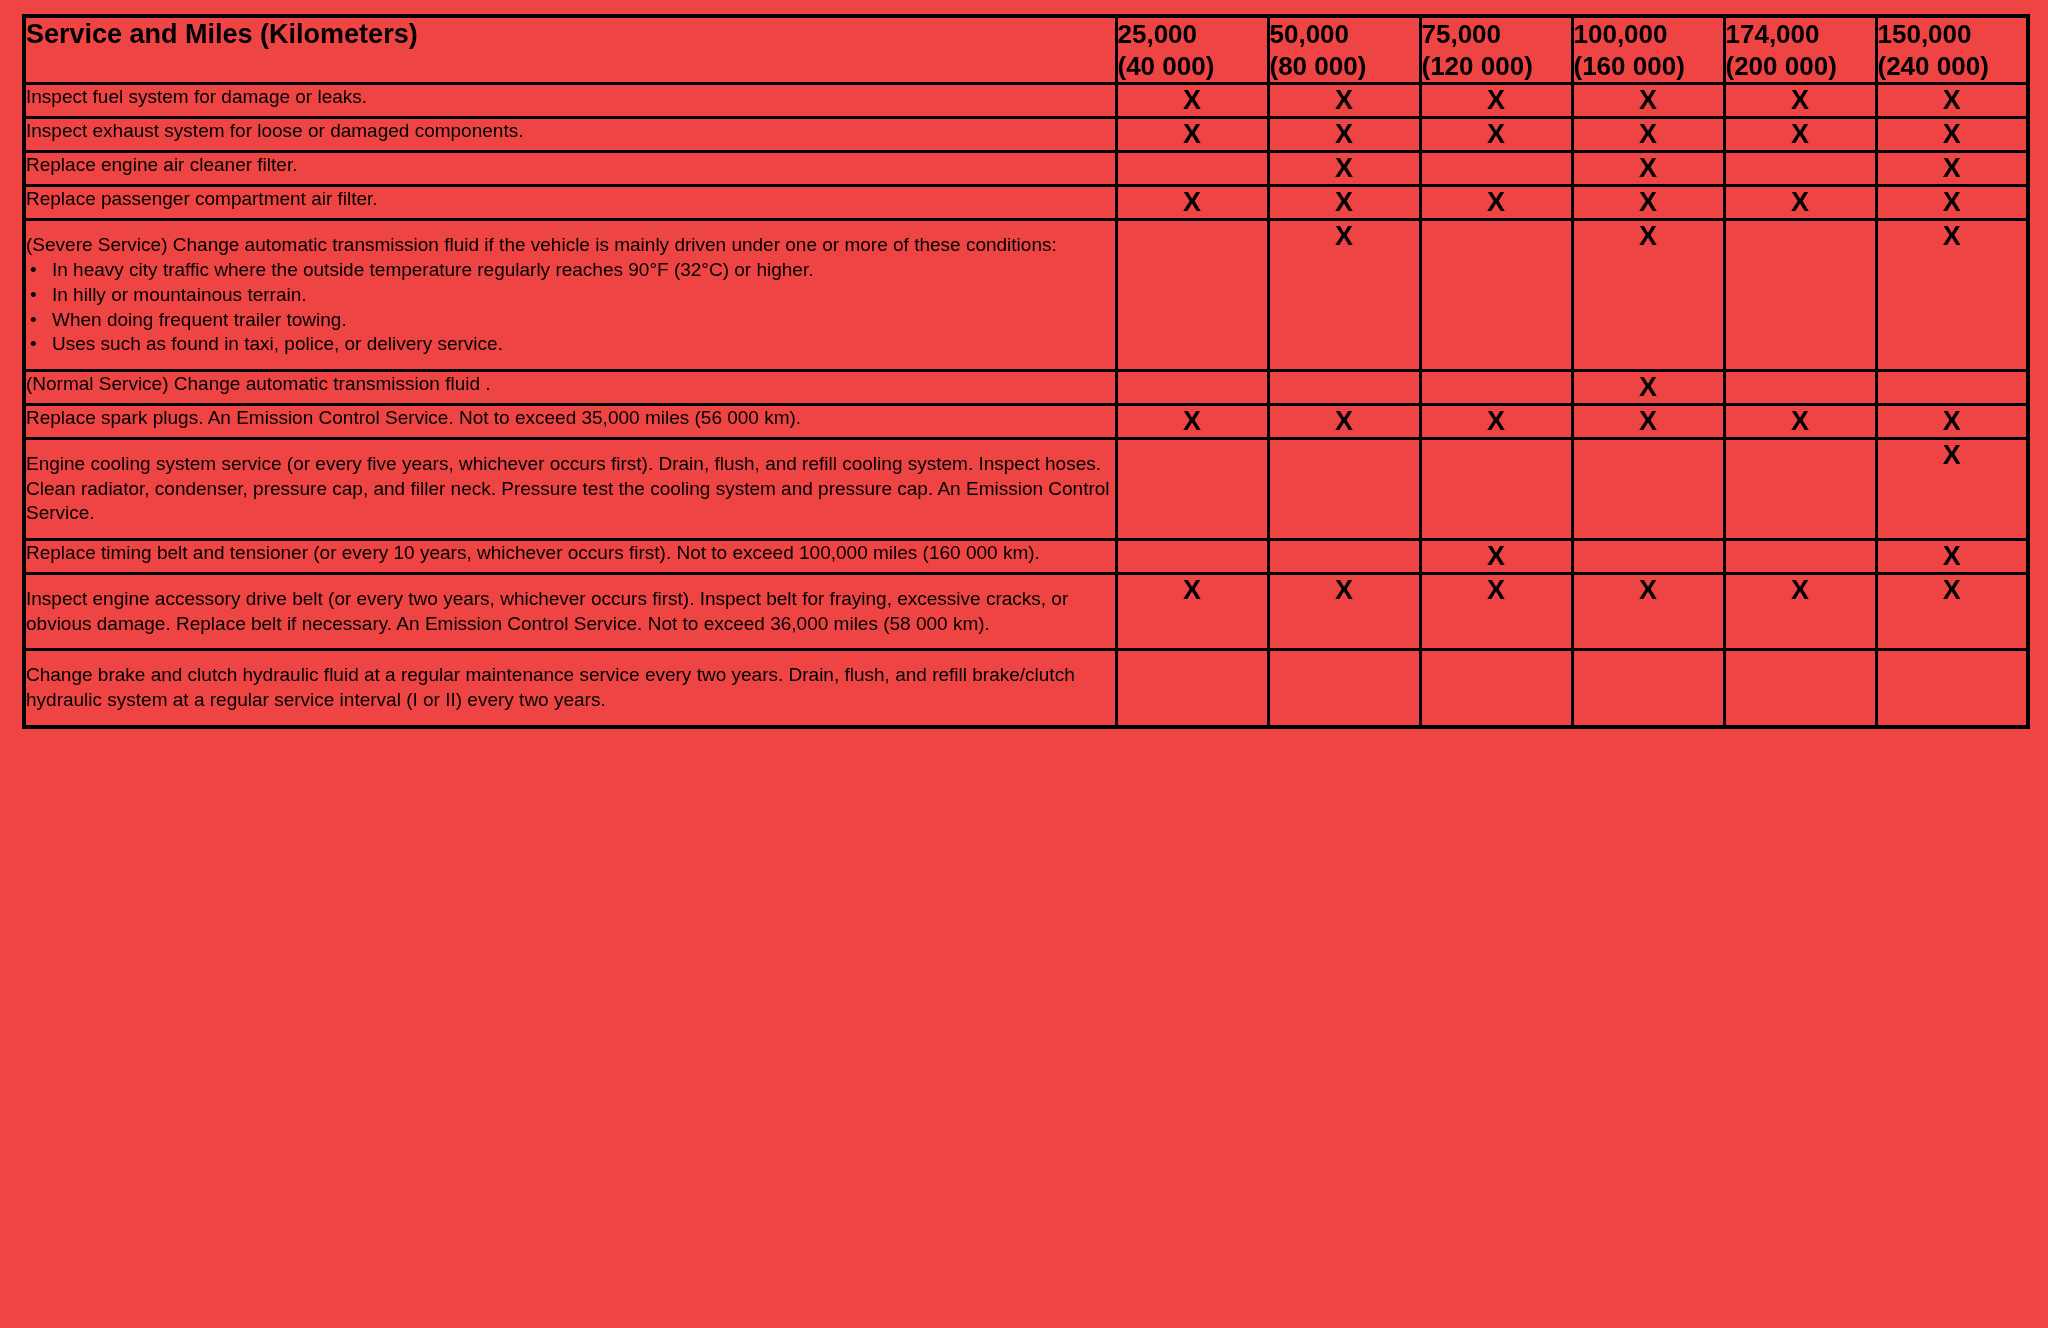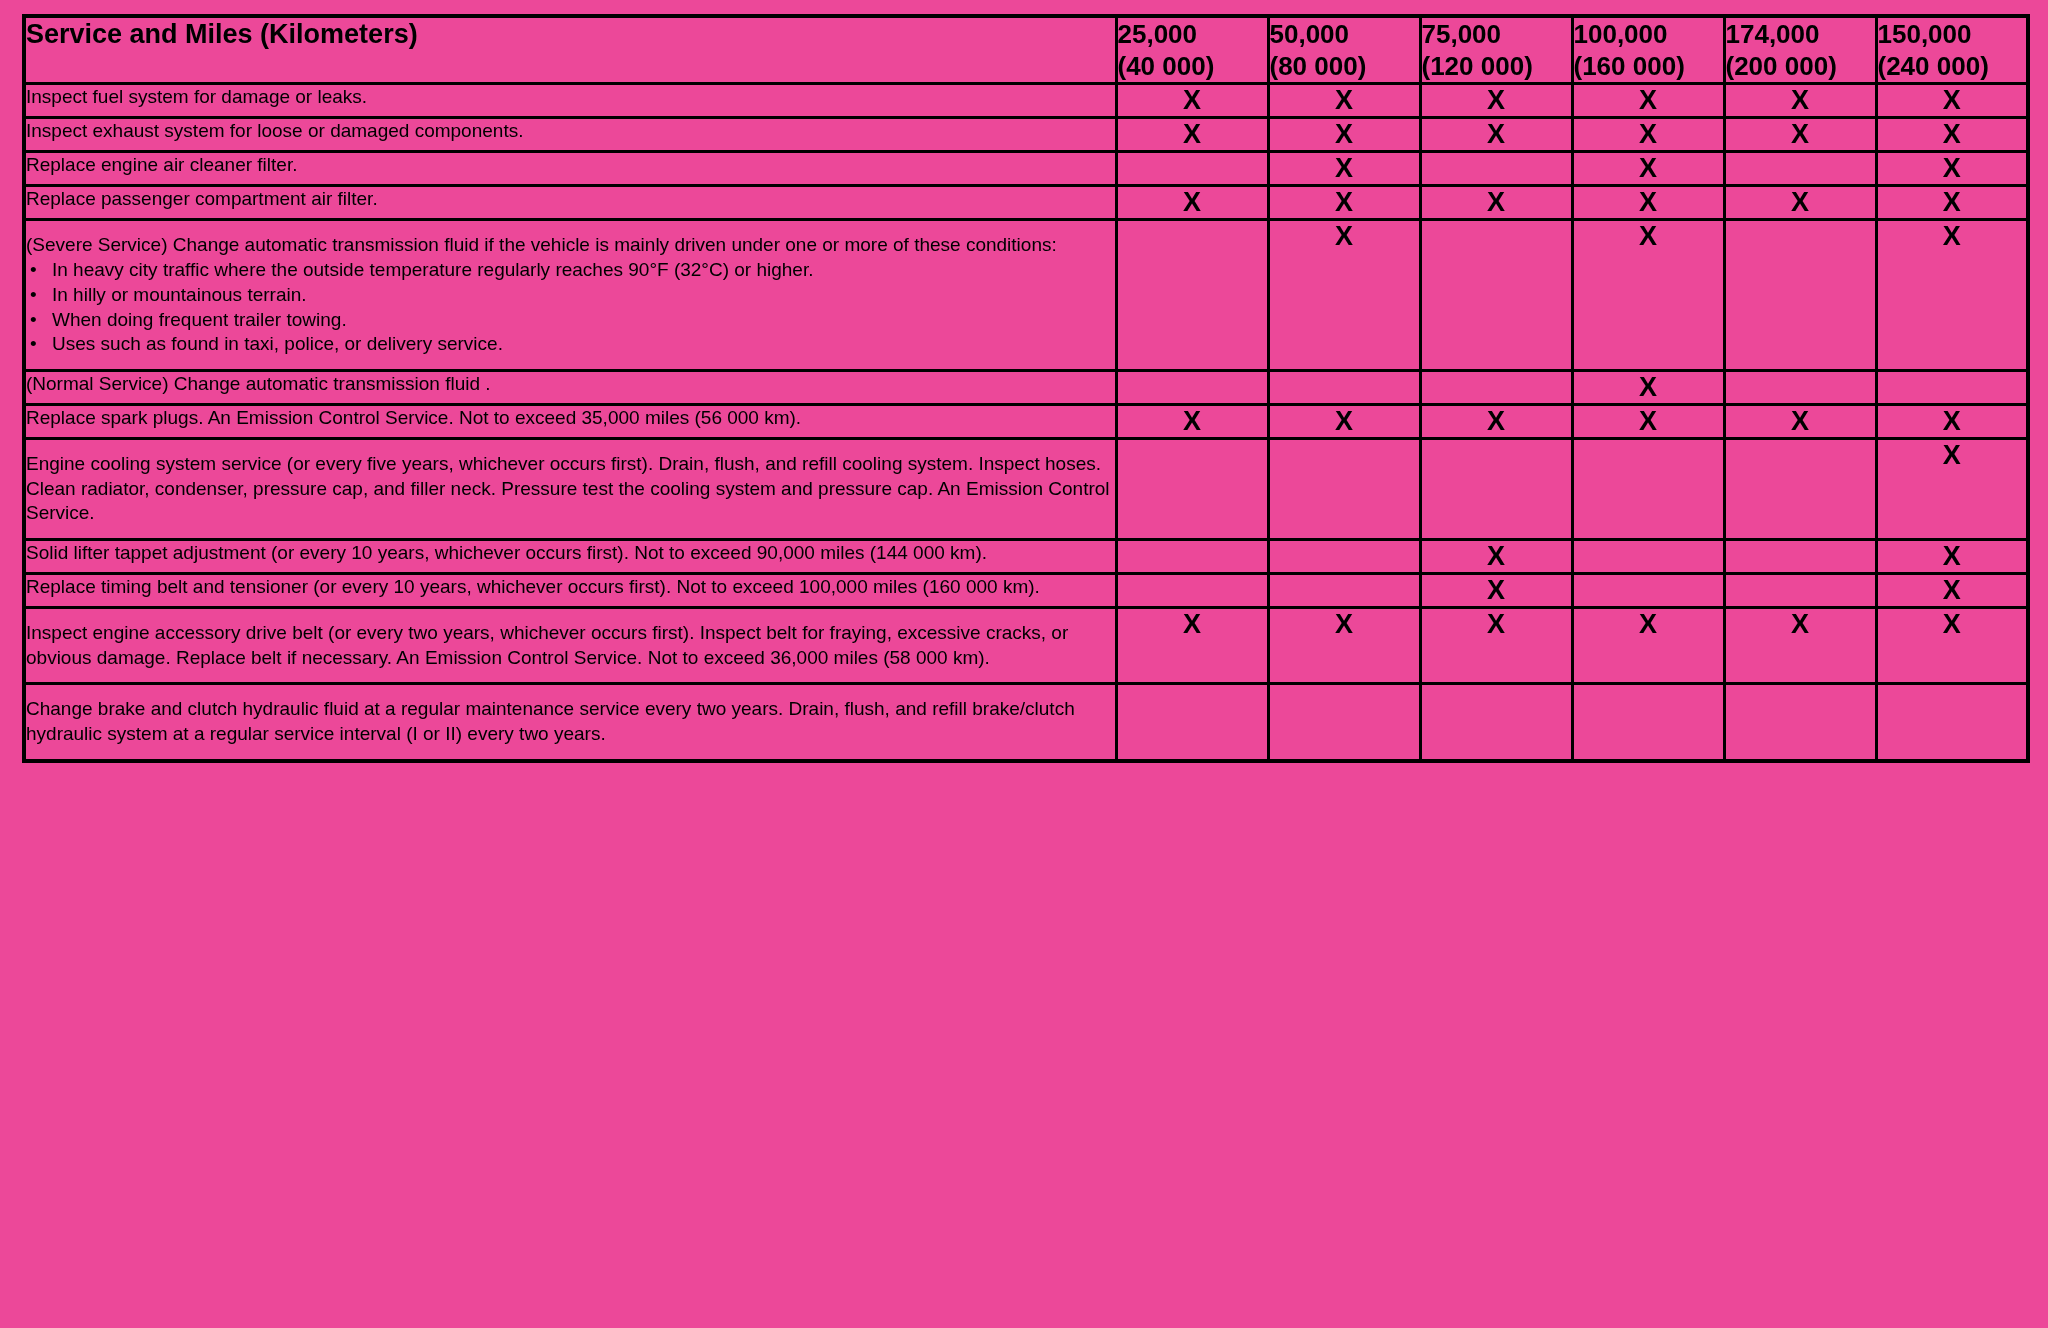--- a/index.html
+++ b/index.html
@@ -10,21 +10,21 @@
   body {
     width: 2048px;
     font-family: "Liberation Sans", sans-serif;
     color: #000000;
   }
   #sheet {
     box-sizing: border-box;
     width: 2048px;
     min-height: 1328px;
     padding: 14px 20px 20px 22px;
-    background: #ec4899;
+    background: #ef4444;
   }
   table.schedule {
     border-collapse: collapse;
     table-layout: fixed;
     width: 2004px;
     border: 4px solid #000000;
   }
   table.schedule td, table.schedule th {
     border: 3px solid #000000;
     vertical-align: top;
@@ -222,31 +222,20 @@
           </td>
           <td class="mark"></td>
           <td class="mark"></td>
           <td class="mark"></td>
           <td class="mark"></td>
           <td class="mark"></td>
           <td class="mark">X</td>
         </tr>
         <tr>
           <td class="service">
-            <div>Solid lifter tappet adjustment (or every 10 years, whichever occurs first). Not to exceed 90,000 miles (144 000 km).</div>
-          </td>
-          <td class="mark"></td>
-          <td class="mark"></td>
-          <td class="mark">X</td>
-          <td class="mark"></td>
-          <td class="mark"></td>
-          <td class="mark">X</td>
-        </tr>
-        <tr>
-          <td class="service">
             <div>Replace timing belt and tensioner (or every 10 years, whichever occurs first). Not to exceed 100,000 miles (160 000 km).</div>
           </td>
           <td class="mark"></td>
           <td class="mark"></td>
           <td class="mark">X</td>
           <td class="mark"></td>
           <td class="mark"></td>
           <td class="mark">X</td>
         </tr>
         <tr class="tall">

